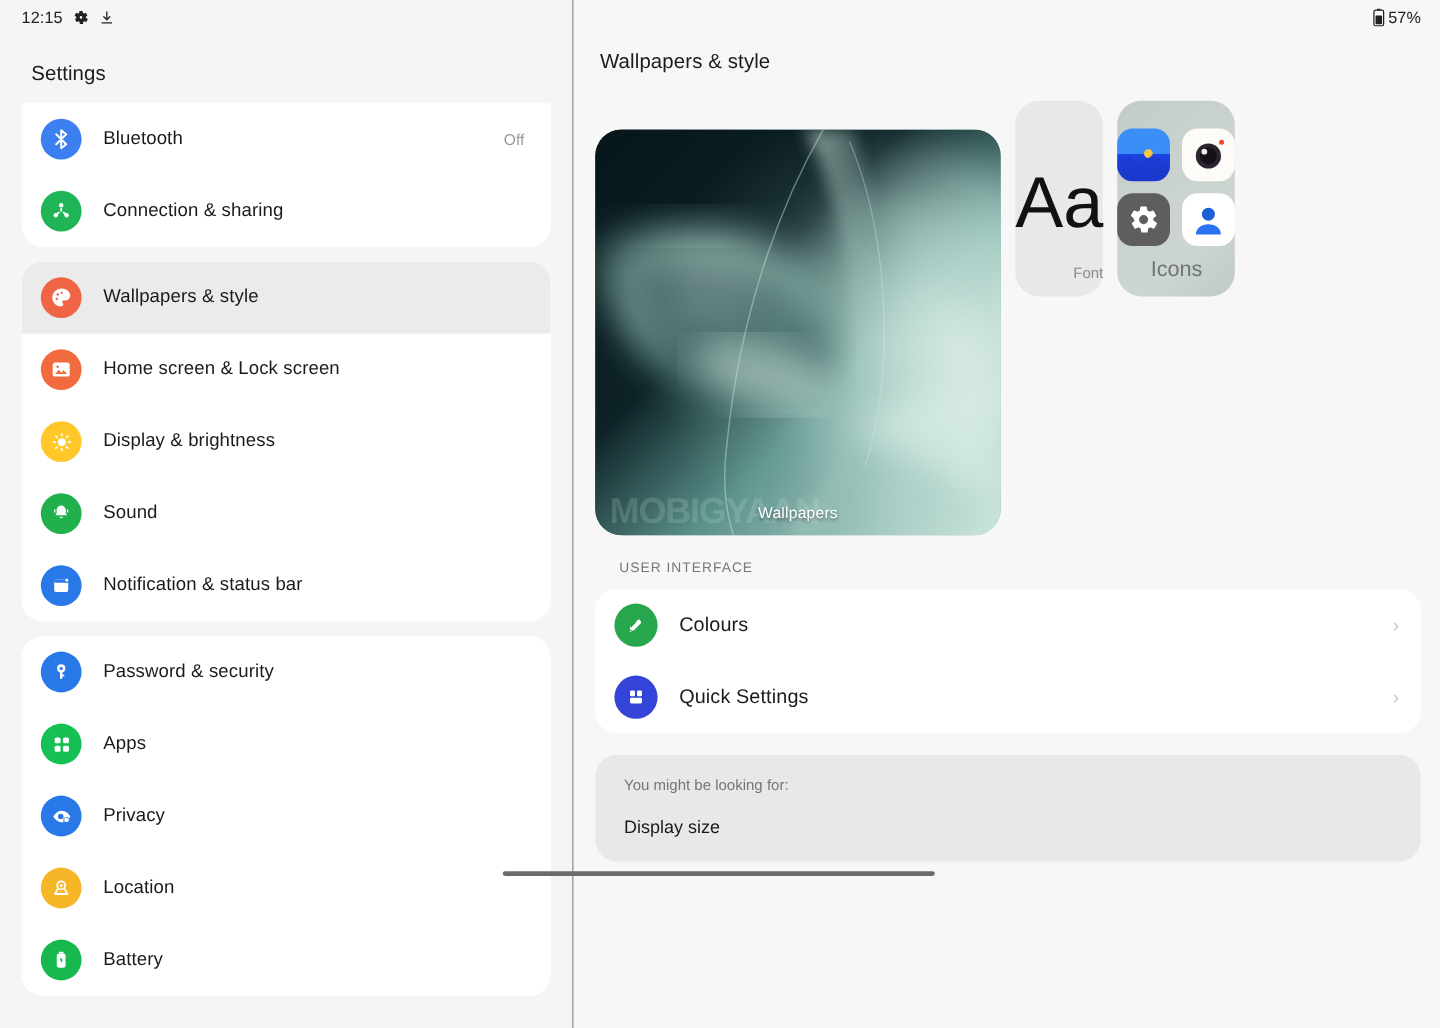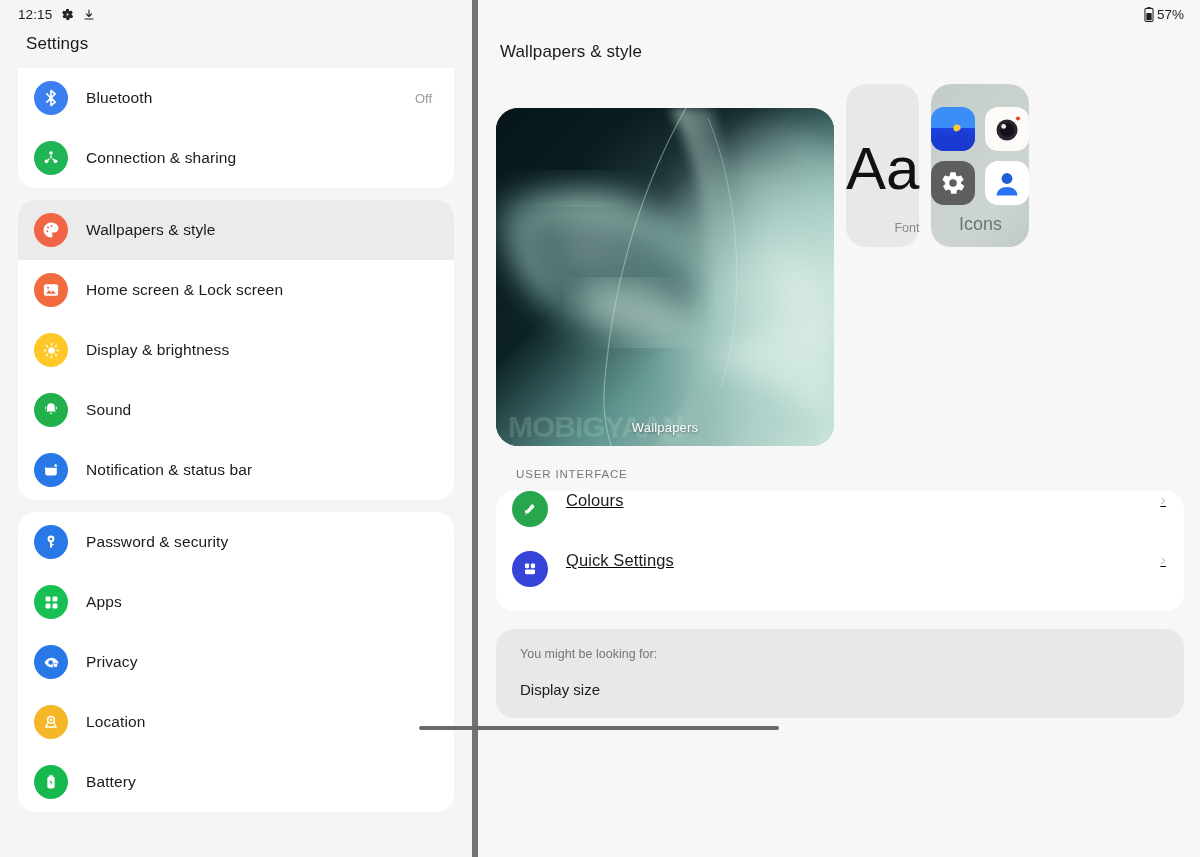--- a/index.html
+++ b/index.html
@@ -20,22 +20,22 @@
   }
   .sb-left { display: flex; align-items: center; gap: 9px; }
   .sb-time { font-size: 13.5px; color: #202124; letter-spacing: .1px; }
   .sb-right { display: flex; align-items: center; gap: 3px; }
   .sb-batt-txt { font-size: 13.5px; color: #202124; }
   .ic { display: inline-flex; align-items: center; justify-content: center; }
 
   
   .sidebar {
     width: 478px; height: 857px; background: #f5f5f5;
-    position: relative; padding-top: 20px; flex: 0 0 478px;
-    border-right: 6px solid #737373;
+    position: relative; padding-top: 38px; flex: 0 0 478px;
+    border-right: 1px solid #737373;
     overflow: hidden;
   }
   .sidebar-title {
     font-size: 17px; color: #1b1b1b; padding: 14px 0 14px 26px;
     letter-spacing: .1px;
   }
   .group {
     background: #ffffff; border-radius: 18px; margin: 0 18px 12px 18px;
     overflow: hidden;
   }
@@ -95,21 +95,21 @@
   }
   .icon-grid { display: grid; grid-template-columns: 44px 44px; grid-template-rows: 44px 44px; gap: 10px; margin-bottom: 20px; }
   .app-ic { width: 44px; height: 44px; border-radius: 13px; display: flex; align-items: center; justify-content: center; position: relative; overflow: hidden; }
   .card-cap-icons { font-size: 18px; color: #6f7570; position: absolute; bottom: 12px; left: 0; right: 0; text-align: center; }
 
   .section-head {
     font-size: 11.5px; color: #777; letter-spacing: .85px; font-weight: 400;
     padding: 22px 0 11px 20px;
   }
   .ui-group { background: #fff; border-radius: 18px; overflow: hidden; }
-  .ui-row { display: flex; height: 60px; padding: 0 18px 0 16px; text-decoration: underline; }
+  .ui-row { display: flex; align-items: center; height: 60px; padding: 0 18px 0 16px; }
   .ui-icon { width: 36px; height: 36px; border-radius: 50%; flex: 0 0 36px; display: flex; align-items: center; justify-content: center; margin-right: 18px; }
   .ui-label { flex: 1; font-size: 16.5px; color: #1b1b1b; letter-spacing: .1px; }
   .chev { color: #c9c9c9; font-size: 17px; line-height: 1; }
 
   .look-card { background: #e8e8e8; border-radius: 18px; margin-top: 18px; padding: 18px 24px 20px 24px; }
   .look-title { font-size: 12.5px; color: #767676; margin-bottom: 20px; }
   .look-item { font-size: 15px; color: #1b1b1b; }
 
   
   .navbar { position: absolute; left: 0; bottom: 0; width: 1200px; height: 22px; z-index: 25; pointer-events: none; }

